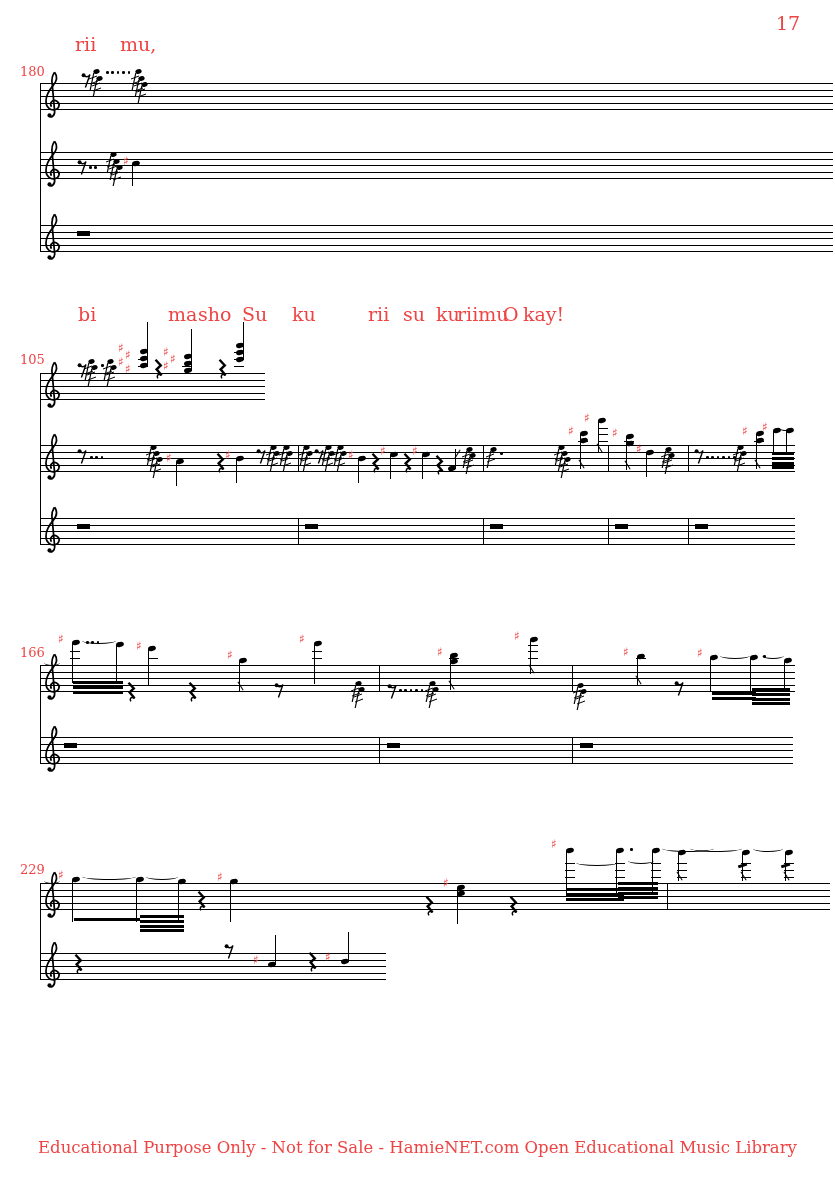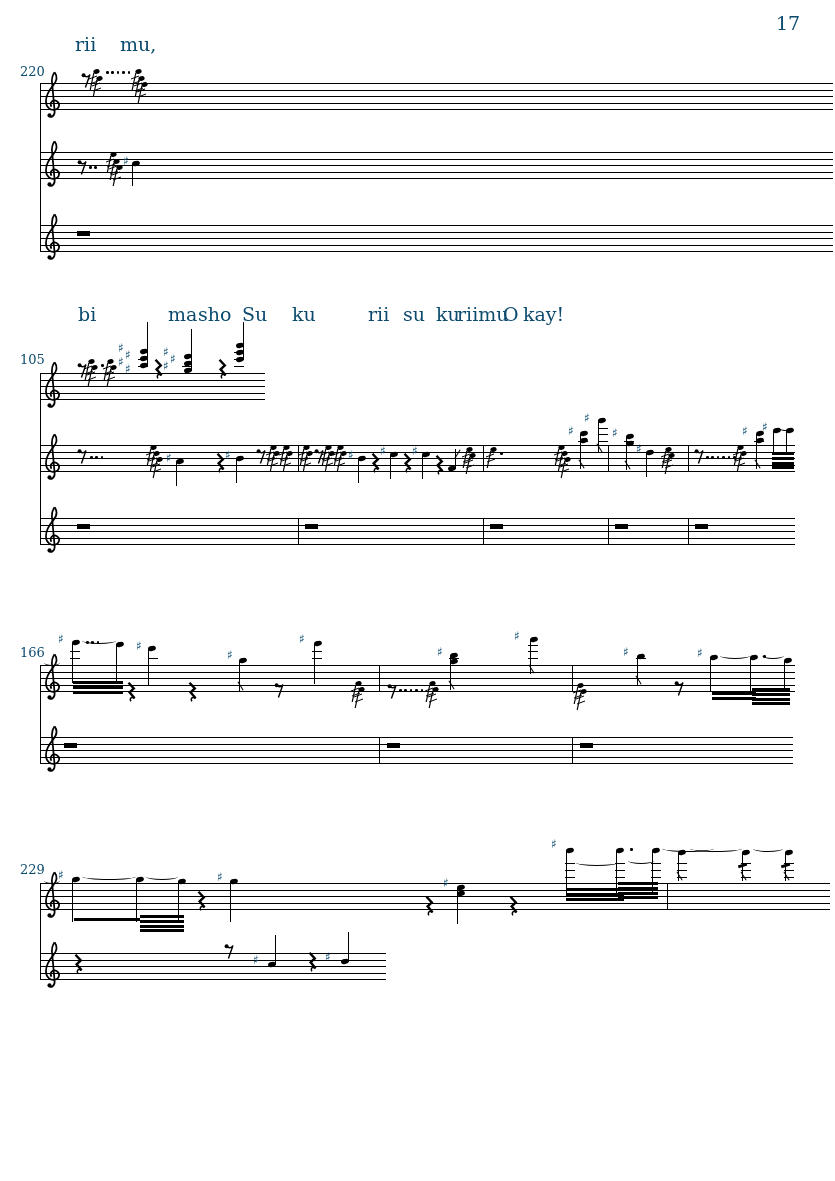--- a/index.html
+++ b/index.html
@@ -1,17 +1,17 @@
 <!DOCTYPE html>
 <html><head>
 <meta charset="utf-8">
 <style>
   html,body{margin:0;padding:0;background:#e8e8e8;}
   .page{position:relative;width:835px;height:1181px;background:#ffffff;margin:0 auto;overflow:hidden;
-        font-family:"DejaVu Serif", serif;color:#0c4a6e;}
+        font-family:"DejaVu Serif", serif;color:#ef4444;}
   #score{position:absolute;left:0;top:0;right:0;bottom:0;}
   .page-number{position:absolute;left:776px;top:12px;font-size:19px;}
   .footer{position:absolute;left:0;top:1138px;width:100%;text-align:center;font-size:16.5px;}
   #score div{position:absolute;}
   svg{display:block;}
 </style>
 </head>
 <body>
 
 <div class="page">
@@ -23,21 +23,21 @@
       <div style="left: 168px; top: 303px; font: 19px &quot;DejaVu Serif&quot;, serif;">ma</div>
       <div style="left: 198px; top: 303px; font: 19px &quot;DejaVu Serif&quot;, serif;">sho</div>
       <div style="left: 242px; top: 303px; font: 19px &quot;DejaVu Serif&quot;, serif;">Su</div>
       <div style="left: 292px; top: 303px; font: 19px &quot;DejaVu Serif&quot;, serif;">ku</div>
       <div style="left: 368px; top: 303px; font: 19px &quot;DejaVu Serif&quot;, serif;">rii</div>
       <div style="left: 403px; top: 303px; font: 19px &quot;DejaVu Serif&quot;, serif;">su</div>
       <div style="left: 436px; top: 303px; font: 19px &quot;DejaVu Serif&quot;, serif;">ku</div>
       <div style="left: 457px; top: 303px; font: 19px &quot;DejaVu Serif&quot;, serif;">riimu</div>
       <div style="left: 503px; top: 303px; font: 19px &quot;DejaVu Serif&quot;, serif;">O</div>
       <div style="left: 523px; top: 303px; font: 19px &quot;DejaVu Serif&quot;, serif;">kay!</div>
-      <div style="left: 20px; top: 64px; font: 13px &quot;DejaVu Serif&quot;, serif;">220</div>
+      <div style="left: 20px; top: 64px; font: 13px &quot;DejaVu Serif&quot;, serif;">180</div>
       <div style="left: 40px; top: 83px; width: 1.4px; height: 168px; background: rgb(0, 0, 0);"></div>
       <div style="left: 40px; top: 83px; width: 793px; height: 1.2px; background: rgb(0, 0, 0);"></div>
       <div style="left: 40px; top: 89.5px; width: 793px; height: 1.2px; background: rgb(0, 0, 0);"></div>
       <div style="left: 40px; top: 96px; width: 793px; height: 1.2px; background: rgb(0, 0, 0);"></div>
       <div style="left: 40px; top: 102.5px; width: 793px; height: 1.2px; background: rgb(0, 0, 0);"></div>
       <div style="left: 40px; top: 109px; width: 793px; height: 1.2px; background: rgb(0, 0, 0);"></div>
       <div style="left: 44px; top: 70px; width: 18px; height: 50px;">
         <svg aria-hidden="true" width="18" height="50" viewBox="0 0 22 64">
           <path d="M13 3 C17 8 16 14 11 20 C5 27 2 32 2 40 C2 48 8 52 13 51 C19 50 21 43 16 40 C11 37 6 42 9 47" fill="none" stroke="#000000" stroke-width="2.2"></path>
           <path d="M13 3 C10 7 9 12 10 18 L13 52 C14 58 9 62 5 59" fill="none" stroke="#000000" stroke-width="2.2"></path>
@@ -892,13 +892,14 @@
       <div style="left: 307px; top: 952px; width: 11px; height: 20px;">
         <svg aria-hidden="true" width="11" height="20" viewBox="0 0 11 20">
           <path d="M2.5 0.8 L7.8 6.4 L3.6 10.4 L8.6 16.2" fill="none" stroke="#000000" stroke-width="2.4"></path>
           <path d="M8.6 16.2 C4.8 14.4 3.4 16.4 4.8 19.4" fill="none" stroke="#000000" stroke-width="1.5"></path>
         </svg>
       </div>
       <div style="left: 325px; top: 950px; font: 12px / 14px &quot;DejaVu Sans&quot;, sans-serif;">♯</div>
       <div style="left: 341.2px; top: 959.4px; width: 7.6px; height: 5.2px; background: rgb(0, 0, 0); border-radius: 50%; transform: rotate(-15deg);"></div>
       <div style="left: 347.9px; top: 932px; width: 1.3px; height: 30px; background: rgb(0, 0, 0);"></div>
     </div>
+  <div class="footer">Educational Purpose Only - Not for Sale - HamieNET.com Open Educational Music Library</div>
 </div>
 
 </body></html>

